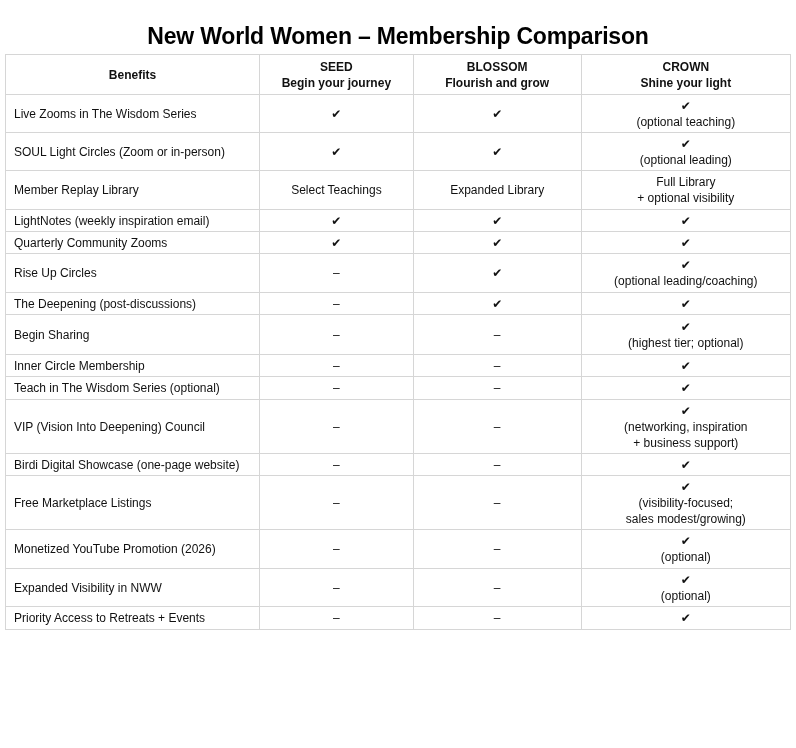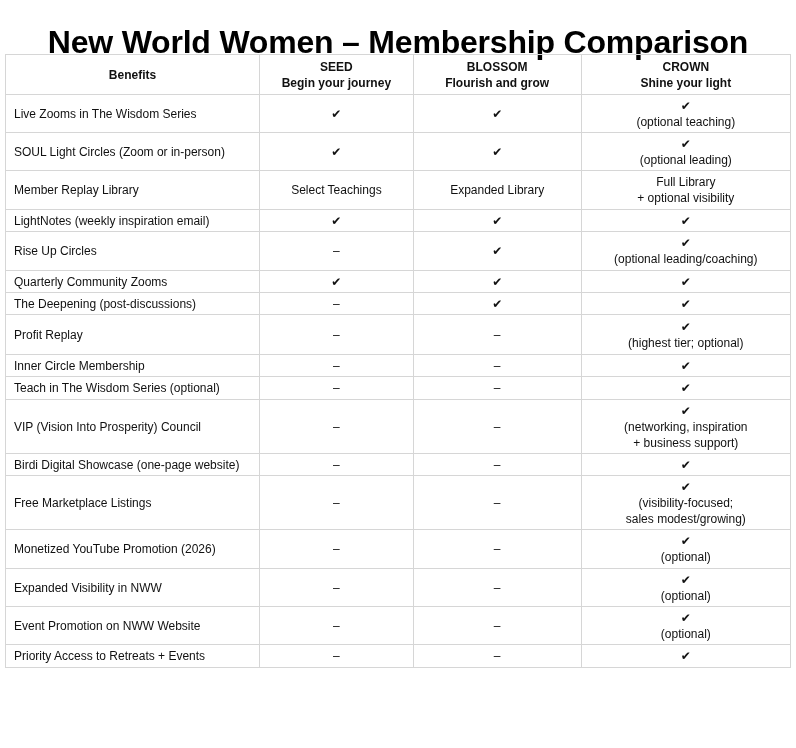--- a/index.html
+++ b/index.html
@@ -14,21 +14,21 @@
     overflow: hidden;
     font-family: "Liberation Sans", "DejaVu Sans", sans-serif;
     color: #111111;
   }
   .page-title {
     position: absolute;
     left: 0;
     top: 4px;
     width: 796px;
     text-align: center;
-    font-size: 32px;
+    font-size: 23px;
     font-weight: bold;
     letter-spacing: -0.2px;
     line-height: 34px;
     color: #000000;
   }
   table.comparison {
     position: absolute;
     left: 5px;
     top: 54px;
     width: 786px;
@@ -140,59 +140,59 @@
         <td class="val">
           <span class="cell-line">✔</span>
         </td>
         <td class="val">
           <span class="cell-line">✔</span>
         </td>
         <td class="val">
           <span class="cell-line">✔</span>
         </td>
       </tr>
+      <tr style="height: 22px;">
+        <td class="benefit"><span>Quarterly Community Zooms</span></td>
+        <td class="val">
+          <span class="cell-line">✔</span>
+        </td>
+        <td class="val">
+          <span class="cell-line">✔</span>
+        </td>
+        <td class="val">
+          <span class="cell-line">✔</span>
+        </td>
+      </tr>
       <tr style="height: 39px;">
         <td class="benefit"><span>Rise Up Circles</span></td>
         <td class="val">
           <span class="cell-line">–</span>
         </td>
         <td class="val">
           <span class="cell-line">✔</span>
         </td>
         <td class="val">
           <span class="cell-line">✔</span>
           <span class="cell-line">(optional leading/coaching)</span>
         </td>
       </tr>
       <tr style="height: 22px;">
-        <td class="benefit"><span>Quarterly Community Zooms</span></td>
-        <td class="val">
-          <span class="cell-line">✔</span>
-        </td>
-        <td class="val">
-          <span class="cell-line">✔</span>
-        </td>
-        <td class="val">
-          <span class="cell-line">✔</span>
-        </td>
-      </tr>
-      <tr style="height: 22px;">
         <td class="benefit"><span>The Deepening (post-discussions)</span></td>
         <td class="val">
           <span class="cell-line">–</span>
         </td>
         <td class="val">
           <span class="cell-line">✔</span>
         </td>
         <td class="val">
           <span class="cell-line">✔</span>
         </td>
       </tr>
       <tr style="height: 40px;">
-        <td class="benefit"><span>Profit Replay</span></td>
+        <td class="benefit"><span>Begin Sharing</span></td>
         <td class="val">
           <span class="cell-line">–</span>
         </td>
         <td class="val">
           <span class="cell-line">–</span>
         </td>
         <td class="val">
           <span class="cell-line">✔</span>
           <span class="cell-line">(highest tier; optional)</span>
         </td>
@@ -215,21 +215,21 @@
           <span class="cell-line">–</span>
         </td>
         <td class="val">
           <span class="cell-line">–</span>
         </td>
         <td class="val">
           <span class="cell-line">✔</span>
         </td>
       </tr>
       <tr style="height: 54px;">
-        <td class="benefit"><span>VIP (Vision Into Prosperity) Council</span></td>
+        <td class="benefit"><span>VIP (Vision Into Deepening) Council</span></td>
         <td class="val">
           <span class="cell-line">–</span>
         </td>
         <td class="val">
           <span class="cell-line">–</span>
         </td>
         <td class="val">
           <span class="cell-line">✔</span>
           <span class="cell-line">(networking, inspiration</span>
           <span class="cell-line">+ business support)</span>
@@ -269,33 +269,20 @@
         <td class="val">
           <span class="cell-line">–</span>
         </td>
         <td class="val">
           <span class="cell-line">✔</span>
           <span class="cell-line">(optional)</span>
         </td>
       </tr>
       <tr style="height: 38px;">
         <td class="benefit"><span>Expanded Visibility in NWW</span></td>
-        <td class="val">
-          <span class="cell-line">–</span>
-        </td>
-        <td class="val">
-          <span class="cell-line">–</span>
-        </td>
-        <td class="val">
-          <span class="cell-line">✔</span>
-          <span class="cell-line">(optional)</span>
-        </td>
-      </tr>
-      <tr style="height: 38px;">
-        <td class="benefit"><span>Event Promotion on NWW Website</span></td>
         <td class="val">
           <span class="cell-line">–</span>
         </td>
         <td class="val">
           <span class="cell-line">–</span>
         </td>
         <td class="val">
           <span class="cell-line">✔</span>
           <span class="cell-line">(optional)</span>
         </td>

